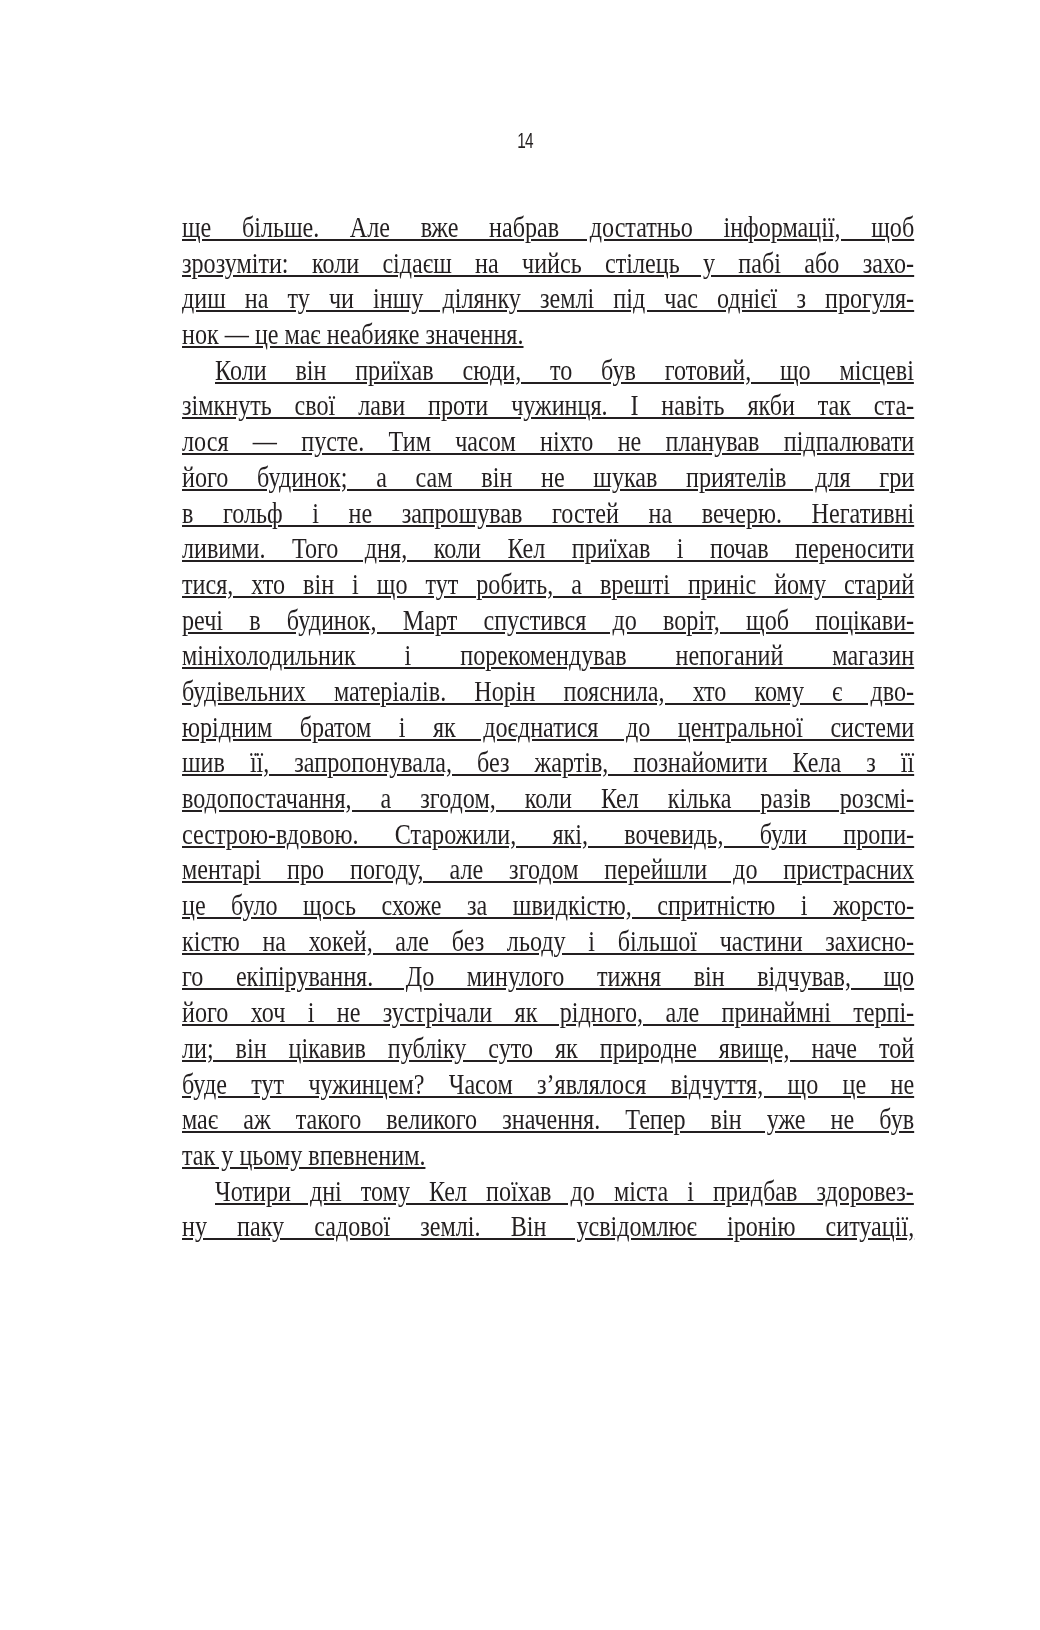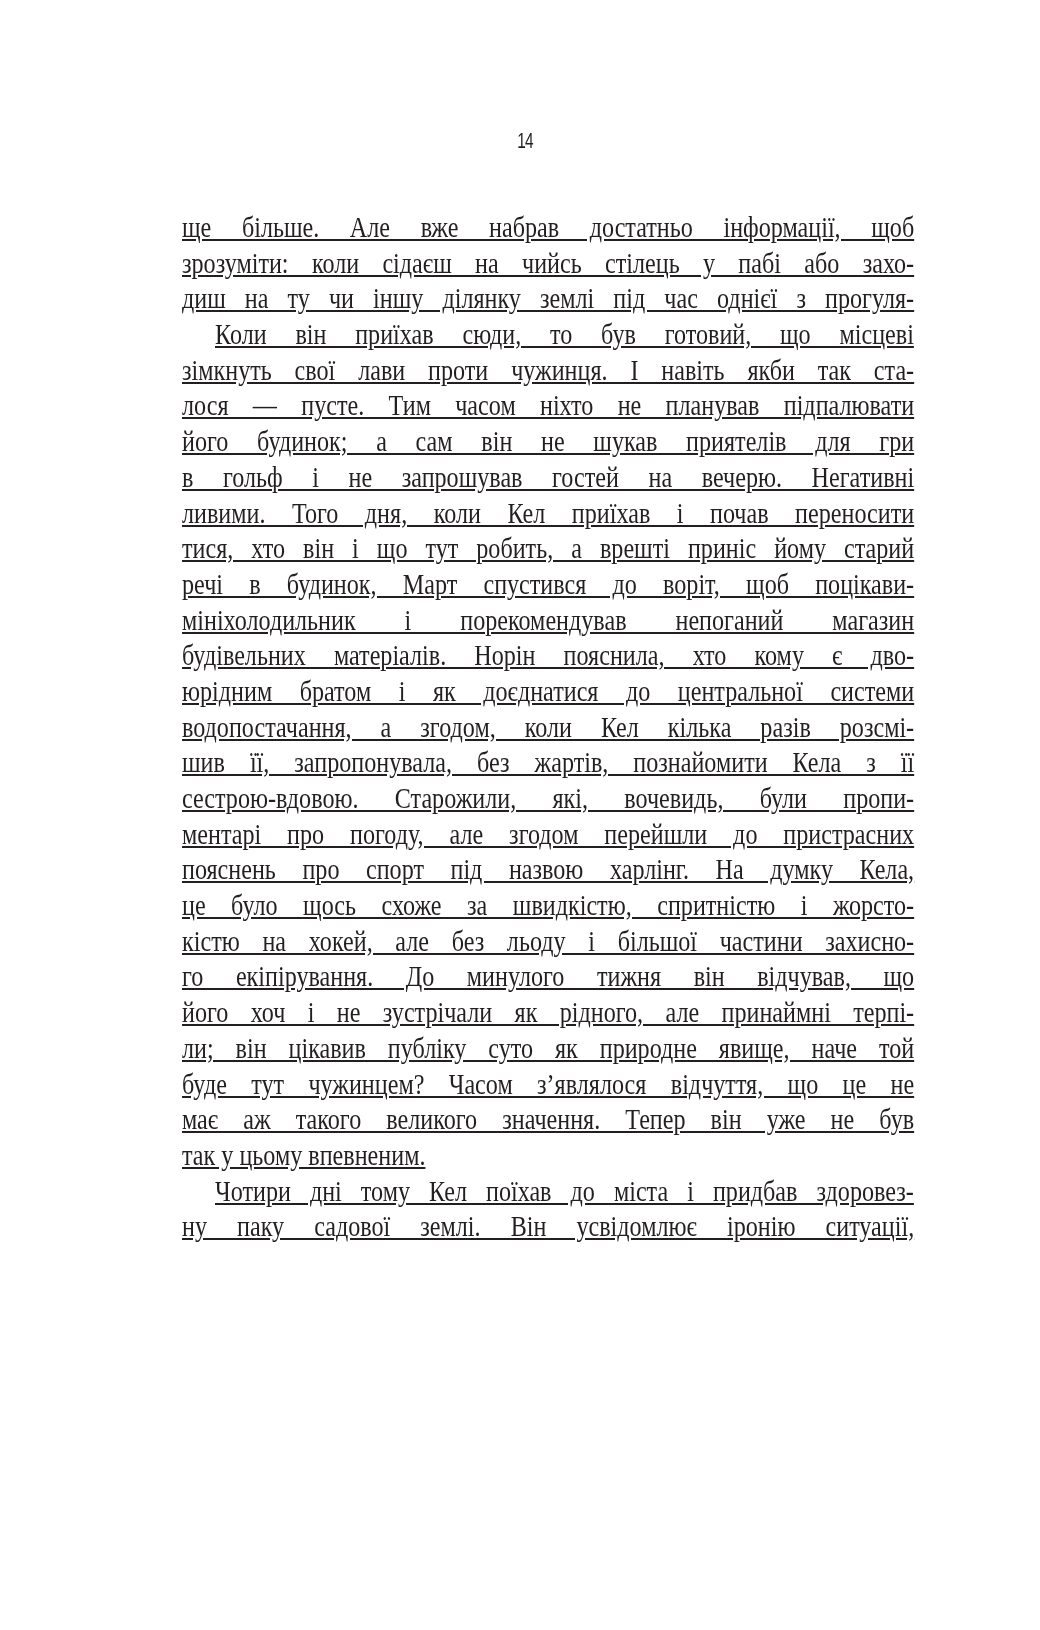--- a/index.html
+++ b/index.html
@@ -44,20 +44,23 @@
   <div class="paragraph">
     <div class="line">
         <span class="inner">ще більше. Але вже набрав достатньо інформації, щоб</span>
       </div>
     <div class="line">
         <span class="inner">зрозуміти: коли сідаєш на чийсь стілець у пабі або захо-</span>
       </div>
     <div class="line">
         <span class="inner">диш на ту чи іншу ділянку землі під час однієї з прогуля-</span>
       </div>
+    <div class="line last">
+        <span class="inner">нок — це має неабияке значення.</span>
+      </div>
   </div>
 
   <div class="paragraph">
     <div class="line indent">
         <span class="inner">Коли він приїхав сюди, то був готовий, що місцеві</span>
       </div>
     <div class="line">
         <span class="inner">зімкнуть свої лави проти чужинця. І навіть якби так ста-</span>
       </div>
     <div class="line">
@@ -81,33 +84,30 @@
     <div class="line">
         <span class="inner">мініхолодильник і порекомендував непоганий магазин</span>
       </div>
     <div class="line">
         <span class="inner">будівельних матеріалів. Норін пояснила, хто кому є дво-</span>
       </div>
     <div class="line">
         <span class="inner">юрідним братом і як доєднатися до центральної системи</span>
       </div>
     <div class="line">
-        <span class="inner">водопостачання, а згодом, коли Кел кілька разів розсмі-</span>
+        <span class="inner">шив її, запропонувала, без жартів, познайомити Кела з її</span>
       </div>
     <div class="line">
-        <span class="inner">шив її, запропонувала, без жартів, познайомити Кела з її</span>
+        <span class="inner">водопостачання, а згодом, коли Кел кілька разів розсмі-</span>
       </div>
     <div class="line">
         <span class="inner">сестрою-вдовою. Старожили, які, вочевидь, були пропи-</span>
       </div>
     <div class="line">
         <span class="inner">ментарі про погоду, але згодом перейшли до пристрасних</span>
-      </div>
-    <div class="line">
-        <span class="inner">пояснень про спорт під назвою харлінг. На думку Кела,</span>
       </div>
     <div class="line">
         <span class="inner">це було щось схоже за швидкістю, спритністю і жорсто-</span>
       </div>
     <div class="line">
         <span class="inner">кістю на хокей, але без льоду і більшої частини захисно-</span>
       </div>
     <div class="line">
         <span class="inner">го екіпірування. До минулого тижня він відчував, що</span>
       </div>

